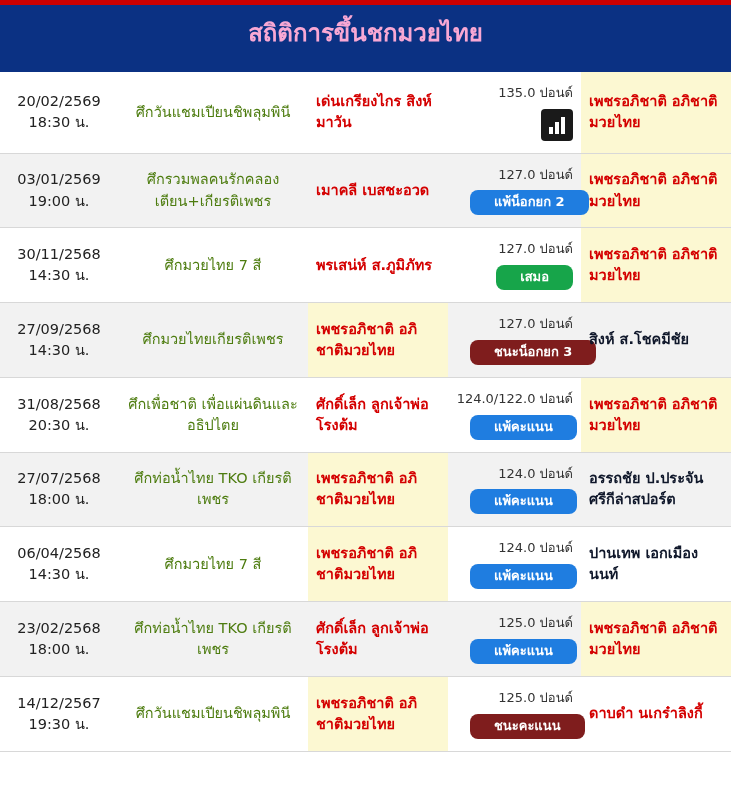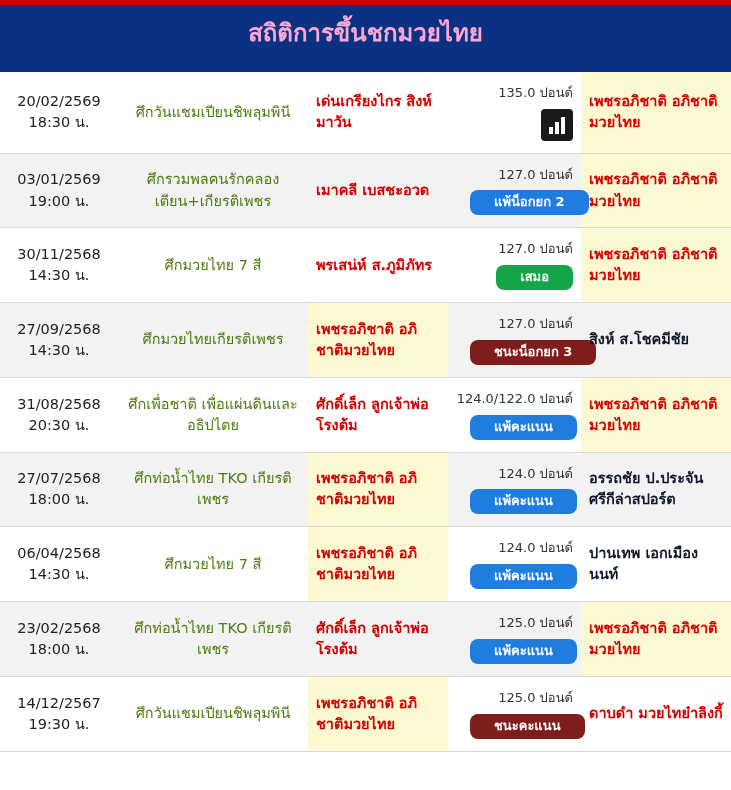--- a/index.html
+++ b/index.html
@@ -213,17 +213,17 @@
           <td class="cell-fighter red hl-yellow">เพชรอภิชาติ อภิชาติมวยไทย</td>
         </tr>
         <tr class="row-even">
           <td class="cell-date">
             <div>14/12/2567</div>
             <div>19:30 น.</div>
           </td>
           <td class="cell-event">ศึกวันแชมเปียนชิพลุมพินี</td>
           <td class="cell-fighter red hl-yellow">เพชรอภิชาติ อภิชาติมวยไทย</td>
           <td class="cell-mid"><span class="weight">125.0 ปอนด์</span><span class="badge red">ชนะคะแนน</span></td>
-          <td class="cell-fighter red">ดาบดำ มวยไทย๋าลิงกี้</td>
+          <td class="cell-fighter red">ดาบดำ นเกร๋าลิงกี้</td>
         </tr>
       </tbody>
   </table>
 </div>
 
 </body></html>

